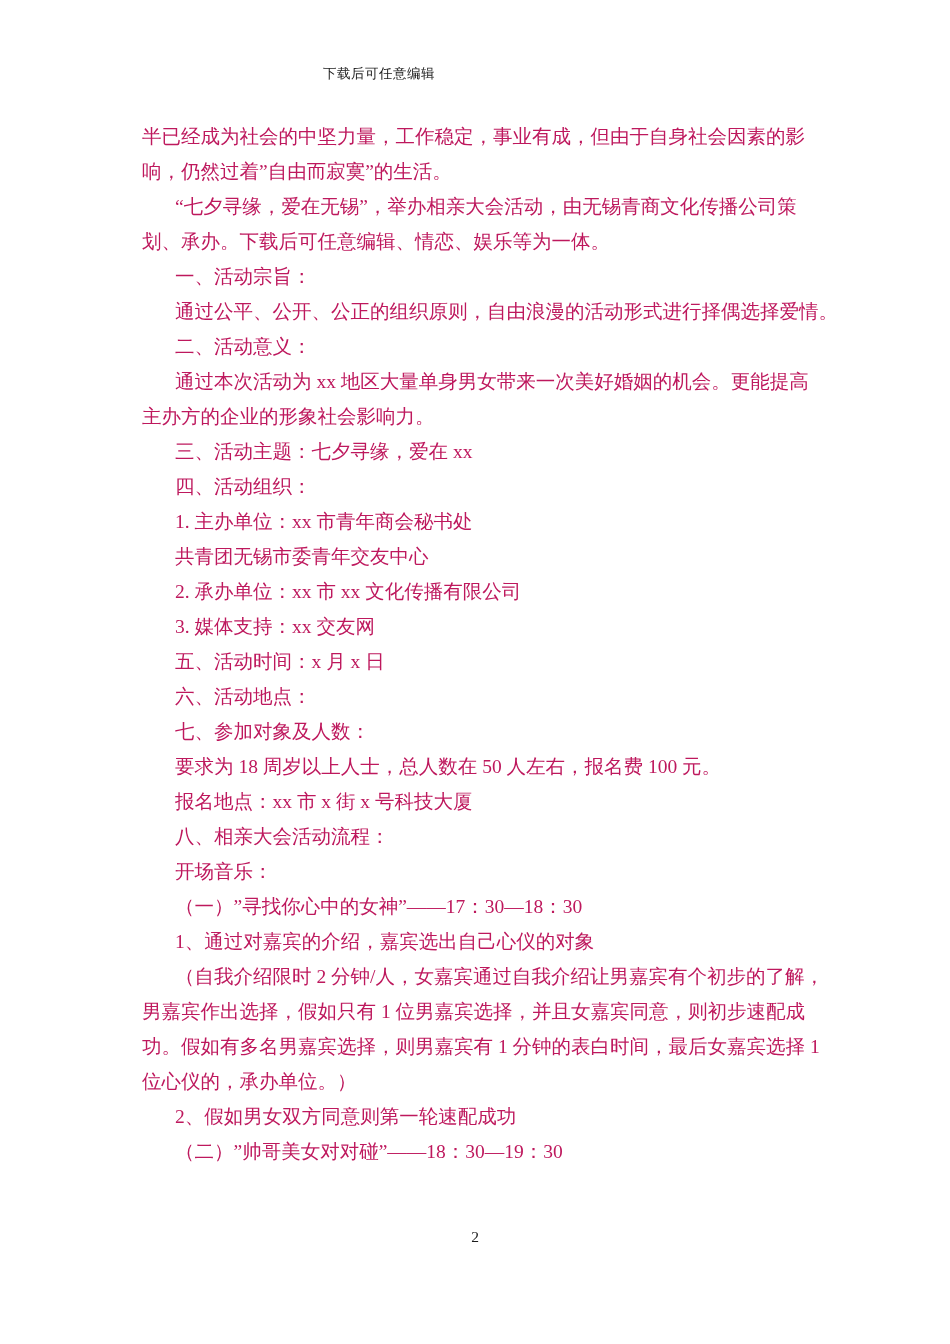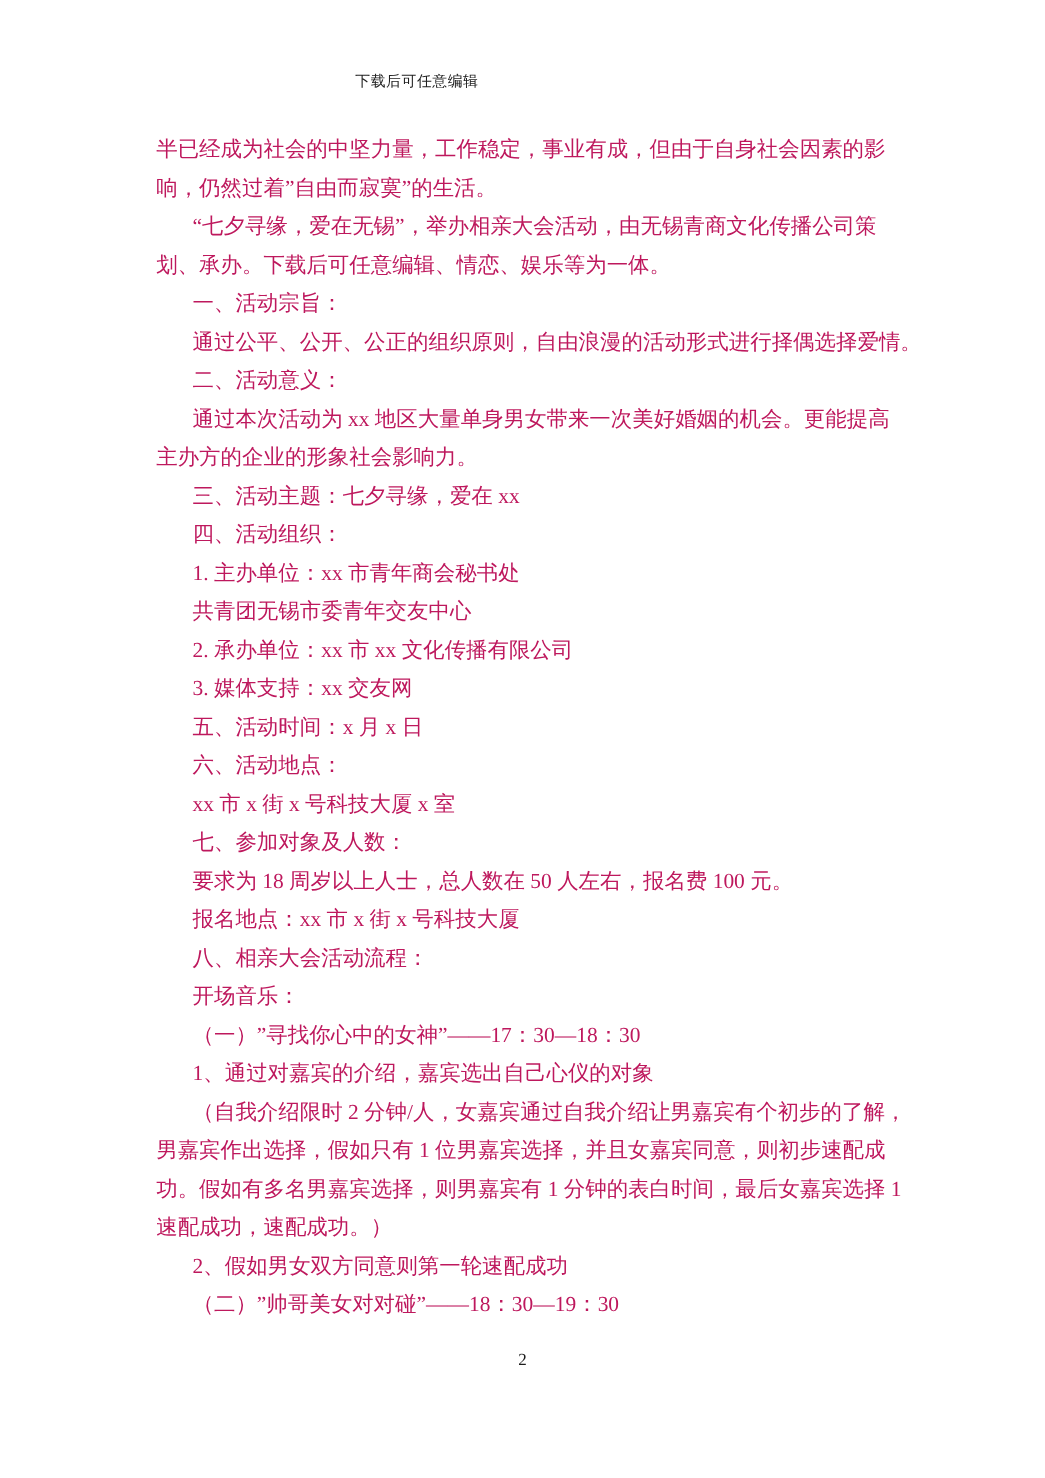--- a/index.html
+++ b/index.html
@@ -74,31 +74,30 @@
       <div class="line indent">通过本次活动为 xx 地区大量单身男女带来一次美好婚姻的机会。更能提高</div>
       <div class="line">主办方的企业的形象社会影响力。</div>
       <div class="line indent">三、活动主题：七夕寻缘，爱在 xx</div>
       <div class="line indent">四、活动组织：</div>
       <div class="line indent">1. 主办单位：xx 市青年商会秘书处</div>
       <div class="line indent">共青团无锡市委青年交友中心</div>
       <div class="line indent">2. 承办单位：xx 市 xx 文化传播有限公司</div>
       <div class="line indent">3. 媒体支持：xx 交友网</div>
       <div class="line indent">五、活动时间：x 月 x 日</div>
       <div class="line indent">六、活动地点：</div>
-      <div class="line indent">xx 市 x 街 x 号科技大厦 x 室</div>
       <div class="line indent">七、参加对象及人数：</div>
       <div class="line indent">要求为 18 周岁以上人士，总人数在 50 人左右，报名费 100 元。</div>
       <div class="line indent">报名地点：xx 市 x 街 x 号科技大厦</div>
       <div class="line indent">八、相亲大会活动流程：</div>
       <div class="line indent">开场音乐：</div>
       <div class="line indent">（一）”寻找你心中的女神”——17：30—18：30</div>
       <div class="line indent">1、通过对嘉宾的介绍，嘉宾选出自己心仪的对象</div>
       <div class="line indent">（自我介绍限时 2 分钟/人，女嘉宾通过自我介绍让男嘉宾有个初步的了解，</div>
       <div class="line">男嘉宾作出选择，假如只有 1 位男嘉宾选择，并且女嘉宾同意，则初步速配成</div>
       <div class="line">功。假如有多名男嘉宾选择，则男嘉宾有 1 分钟的表白时间，最后女嘉宾选择 1</div>
-      <div class="line">速配成功，速配成功。）</div>
+      <div class="line">位心仪的，承办单位。）</div>
       <div class="line indent">2、假如男女双方同意则第一轮速配成功</div>
       <div class="line indent">（二）”帅哥美女对对碰”——18：30—19：30</div>
     </div>
 
   <div class="page-number">2</div>
 
 </div>
 
 </body></html>

